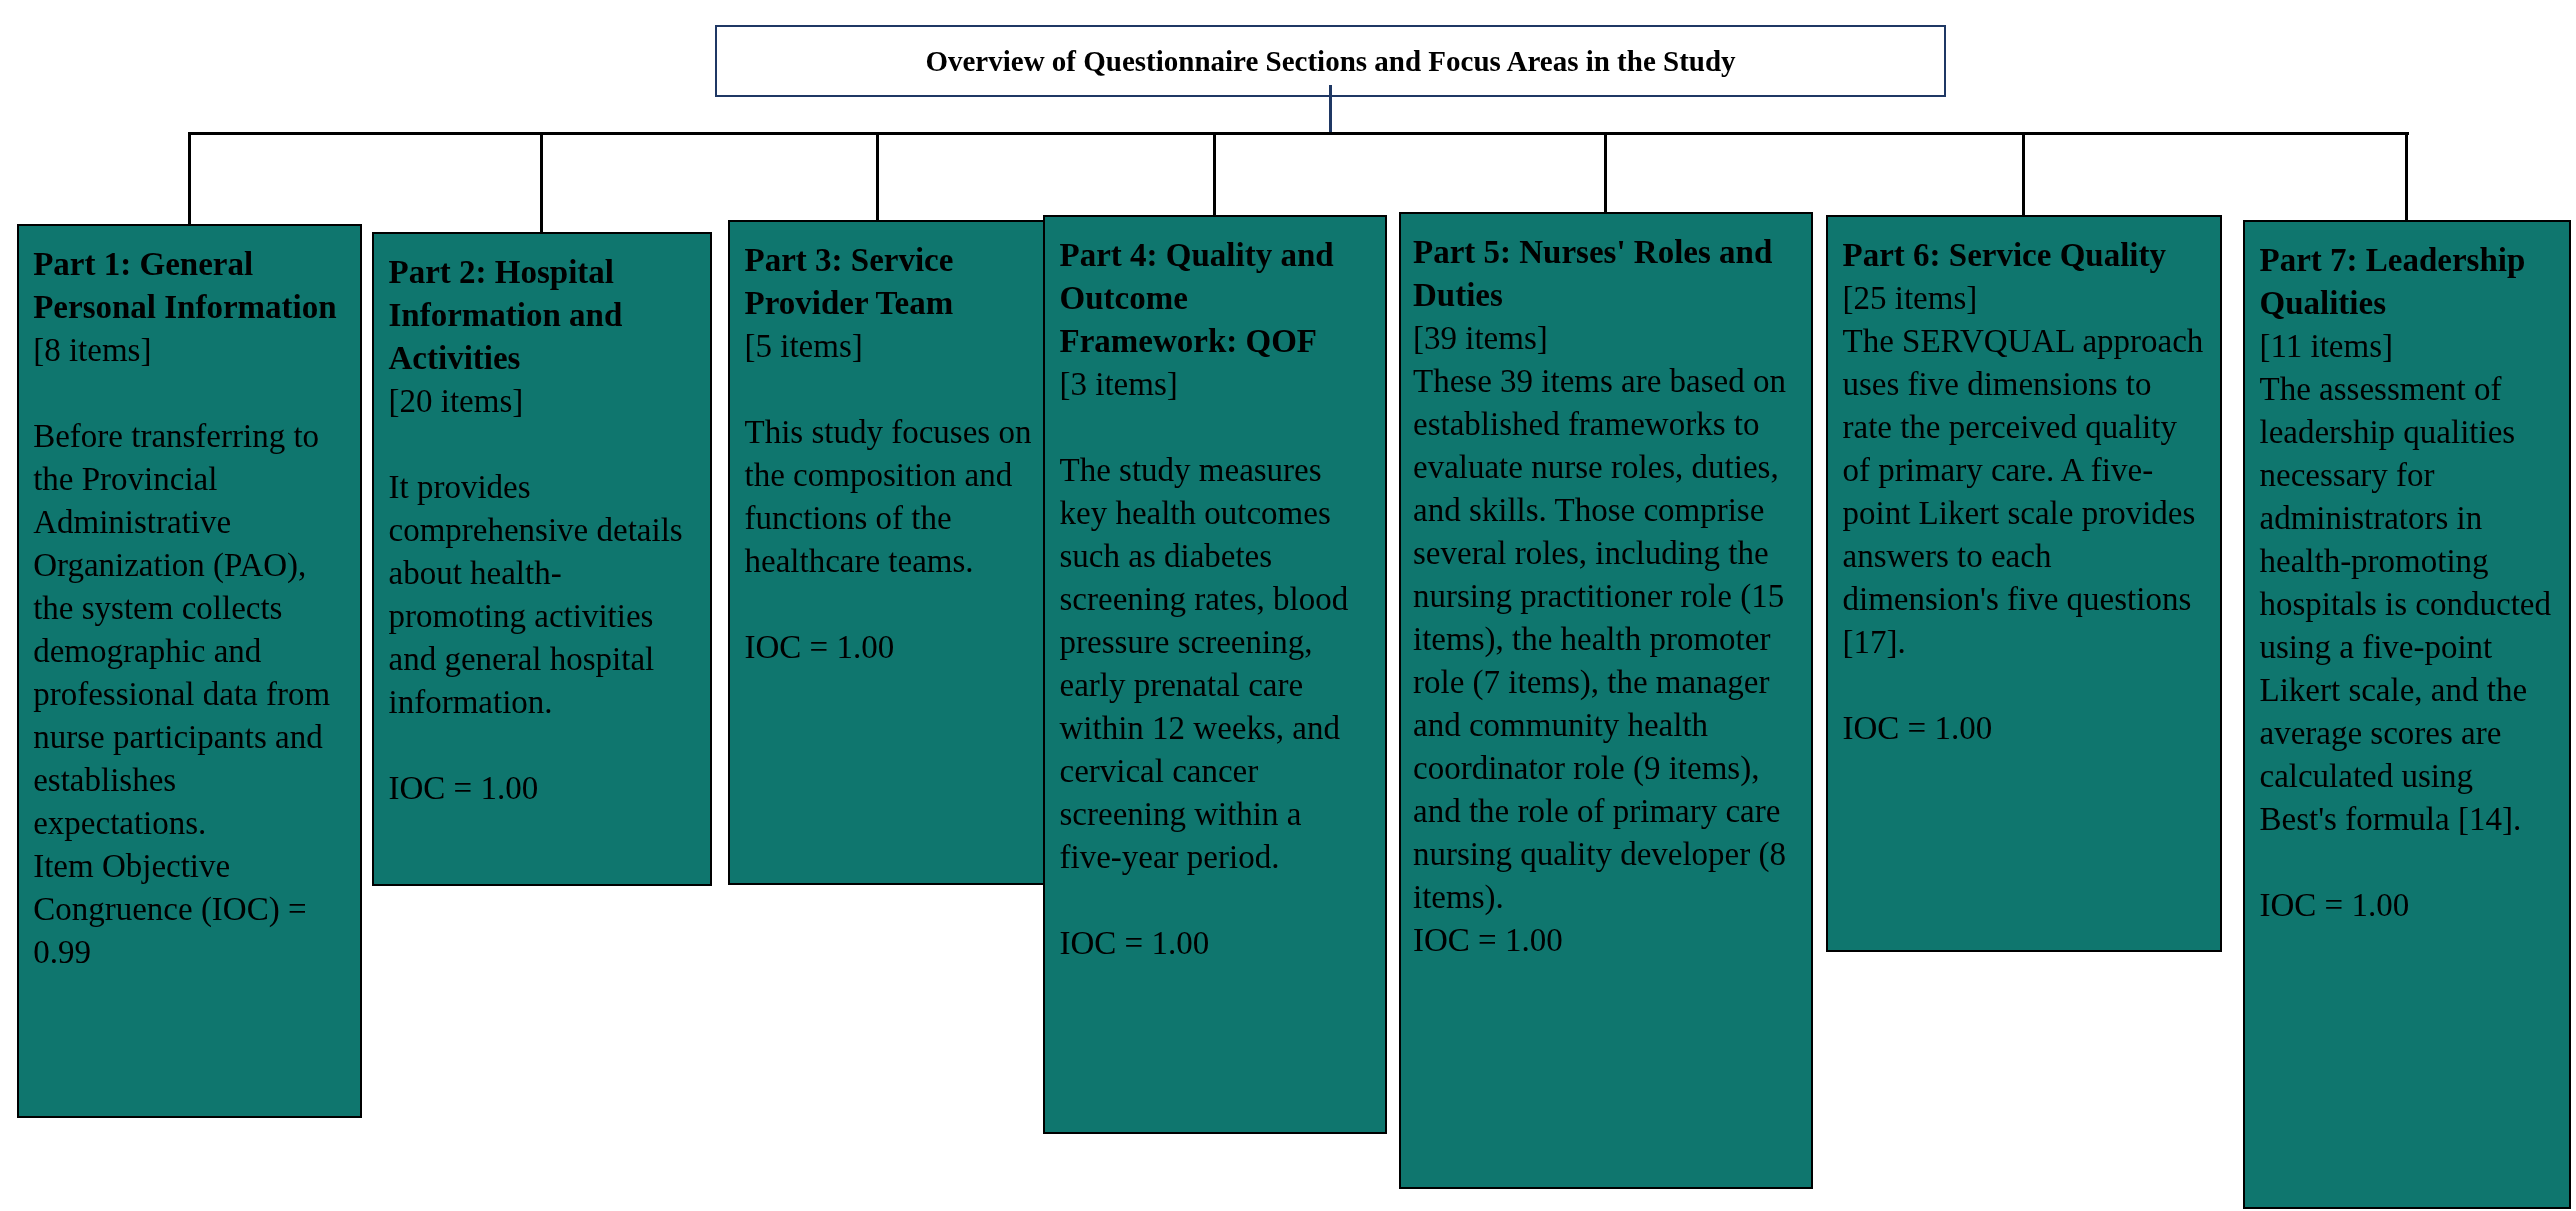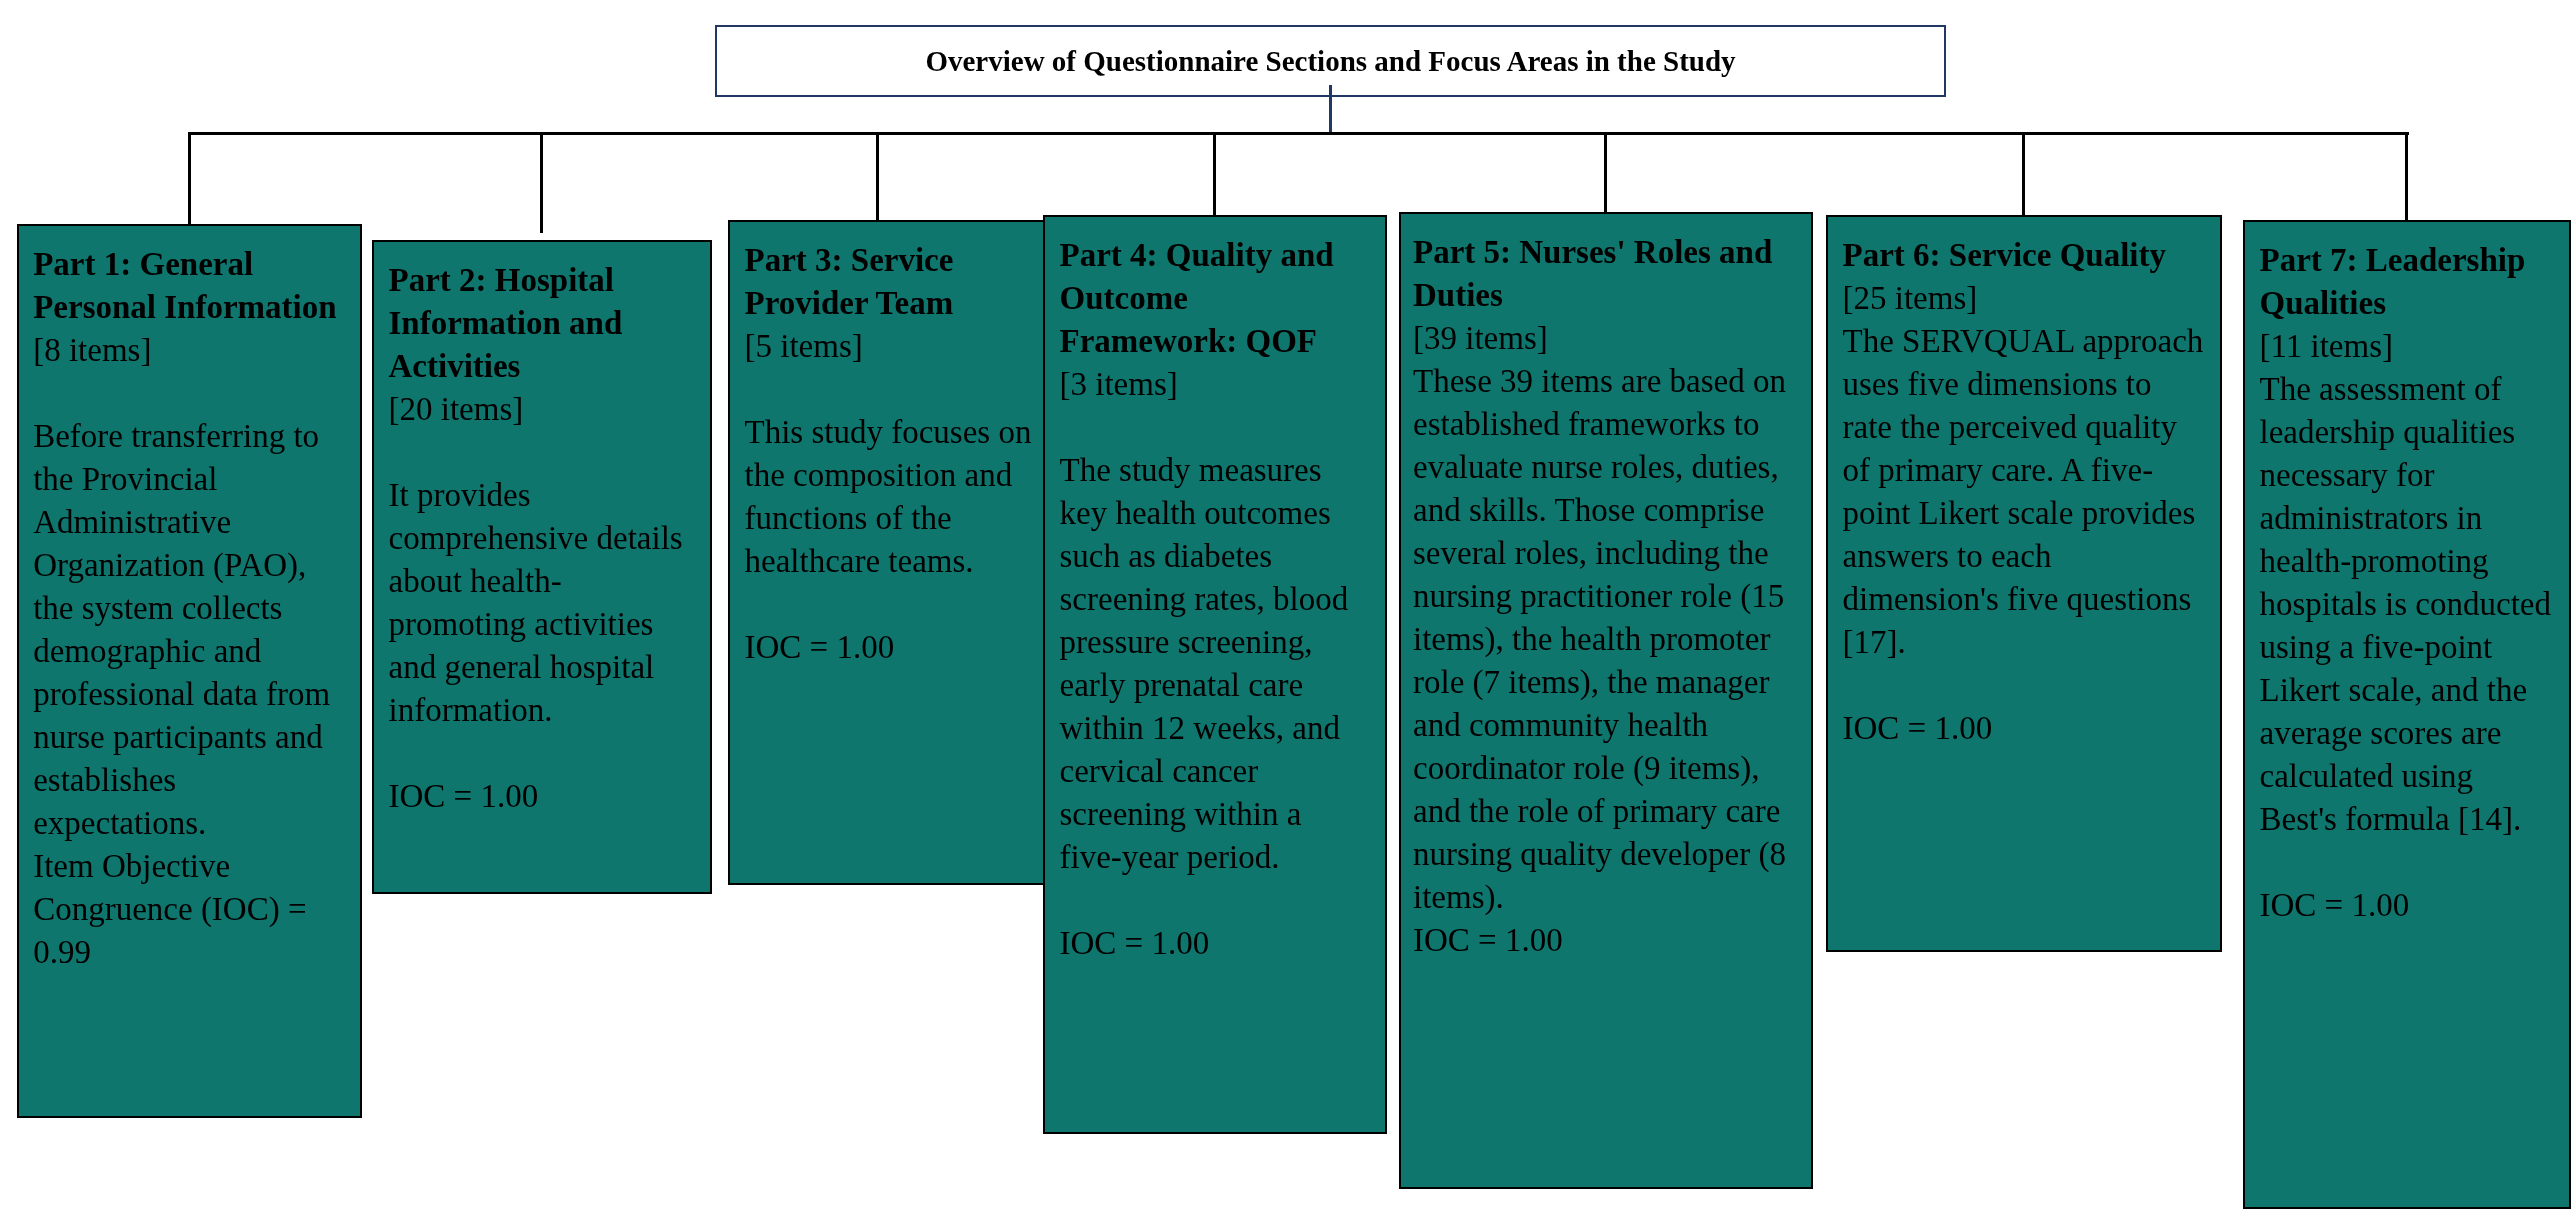--- a/index.html
+++ b/index.html
@@ -35,21 +35,21 @@
     border: 2.2px solid #000000;
     padding: 17.4px 14.5px;
     font-size: 33px;
     line-height: 43px;
   }
   .part-heading { font-weight: bold; }
   .gap-top { margin-top: 43px; }
 
   
   .b1 { left: 16.7px;   top: 224px; width: 345px; min-height: 894px; }
-  .b2 { left: 372px;  top: 240px; width: 340px; min-height: 654px; }
+  .b2 { left: 372px;  top: 232px; width: 340px; min-height: 654px; }
   .b3 { left: 728px; top: 220px; width: 352px; min-height: 665px; }
   .b4 { left: 1043px; top: 215px; width: 344px; min-height: 919px; }
   .b5 { left: 1399px; top: 212px; width: 414px; min-height: 977px; padding-left: 12px; }
   .b6 { left: 1826px; top: 215px; width: 396px; min-height: 737px; }
   .b7 { left: 2243px; top: 220px; width: 328px; min-height: 989px; }
 </style>
 </head>
 <body>
 
 <div class="canvas">

